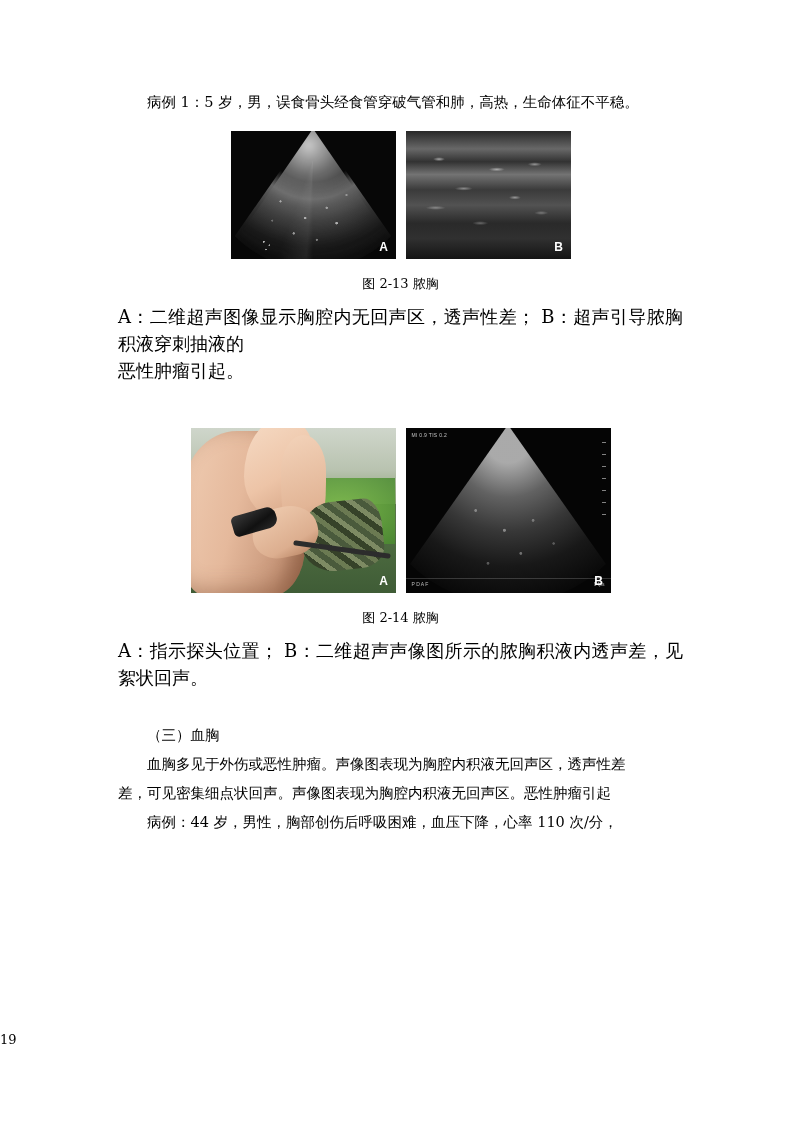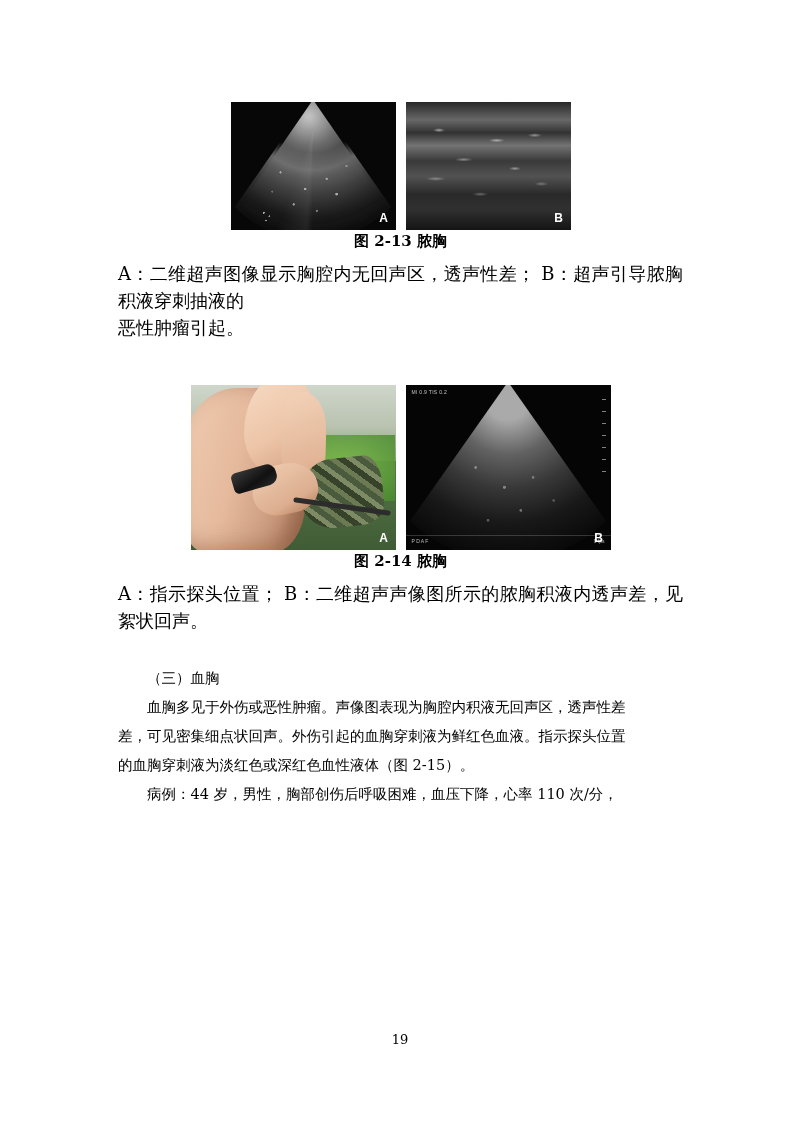--- a/index.html
+++ b/index.html
@@ -50,38 +50,37 @@
     right: 7px;
     bottom: 5px;
     color: #ffffff;
     font-family: "Liberation Sans", sans-serif;
     font-size: 12px;
     font-weight: bold;
     letter-spacing: 0.5px;
   }
   .fig-caption {
     text-align: center;
-    font-size: 15px;
-    margin-top: 2px;
+    font-size: 13px;
+    margin-top: 16px;
     line-height: 18px;
-    font-weight: bold;
   }
   .fig-legend {
     font-size: 18px;
     line-height: 27px;
     text-align: justify;
   }
   .spacer-lg { height: 30px; }
   .spacer-sm { height: 10px; }
   .page-number {
     position: absolute;
     left: 0;
     right: 0;
     top: 1032px;
-    text-align: center;
+    text-align: left;
     font-size: 13px;
     font-family: "DejaVu Serif", "Liberation Serif", serif;
   }
 
   
   .us13a {
     width: 165px;
     height: 128px;
     background: #070707;
   }
@@ -338,20 +337,21 @@
   .letter-green {
     color: #ffffff;
   }
 </style>
 </head>
 <body>
 
 <div class="page">
   <div class="content">
 
+    <p class="indent">病例 1：5 岁，男，误食骨头经食管穿破气管和肺，高热，生命体征不平稳。</p>
 
     <div class="figure-block">
       <div class="figure-row">
         <div class="us13a us-img">
           <div class="fan"></div>
           <div class="fan2"></div>
           <div class="speckle"></div>
           <div class="dotrow"></div>
           <span class="panel-label">A</span>
         </div>
@@ -398,20 +398,19 @@
       </div>
       <div class="fig-caption">图 2-14 脓胸</div>
       <div class="spacer-sm"></div>
       <div class="fig-legend lead">A：指示探头位置； B：二维超声声像图所示的脓胸积液内透声差，见絮状回声。</div>
     </div>
 
     <div class="spacer-lg"></div>
 
     <p class="indent">（三）血胸</p>
     <p class="indent">血胸多见于外伤或恶性肿瘤。声像图表现为胸腔内积液无回声区，透声性差</p>
-    <p>差，可见密集细点状回声。外伤引起的血胸穿刺液为鲜红色血液。指示探头位置</p>
-    <p>的血胸穿刺液为淡红色或深红色血性液体（图 2-15）。</p>
+    <p>差，可见密集细点状回声。声像图表现为胸腔内积液无回声区。恶性肿瘤引起</p>
     <p class="indent">病例：44 岁，男性，胸部创伤后呼吸困难，血压下降，心率 110 次/分，</p>
 
   </div>
 
   <div class="page-number">19</div>
 </div>
 
 </body></html>

